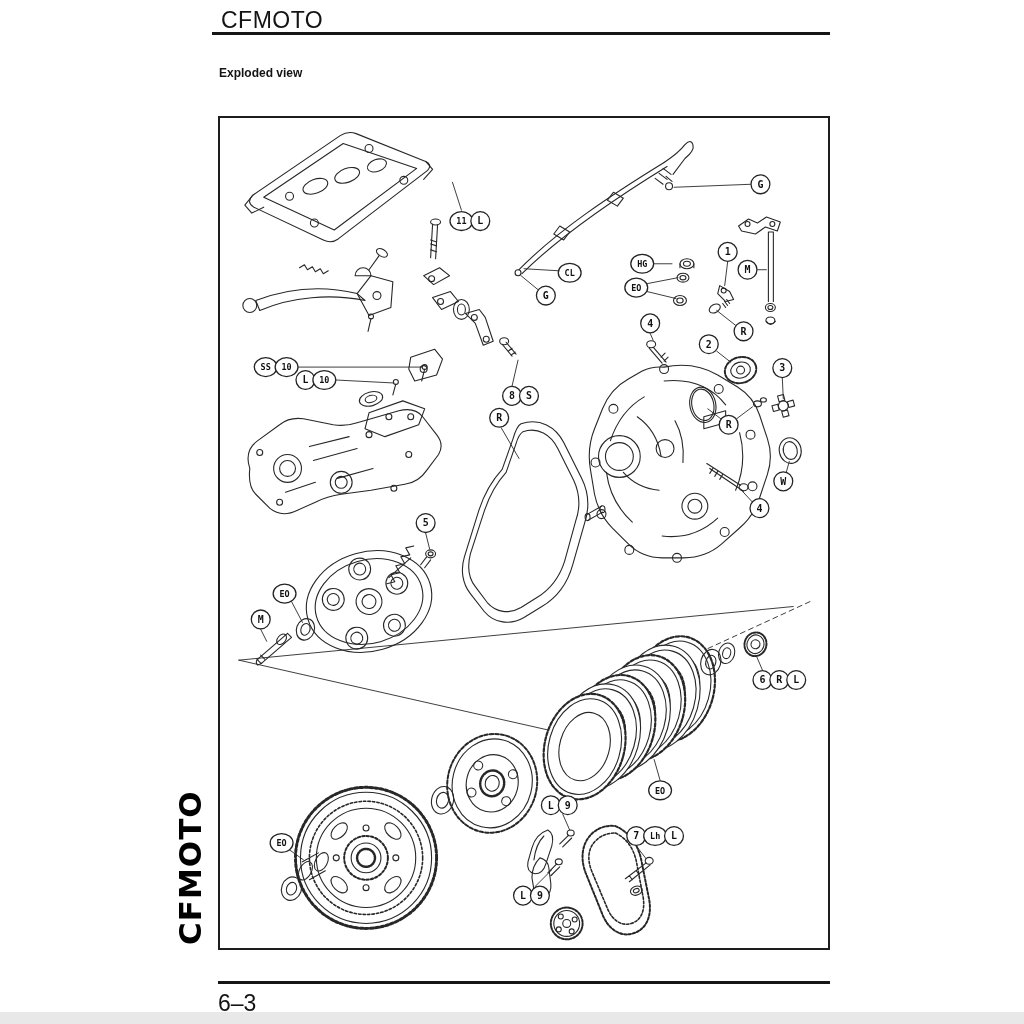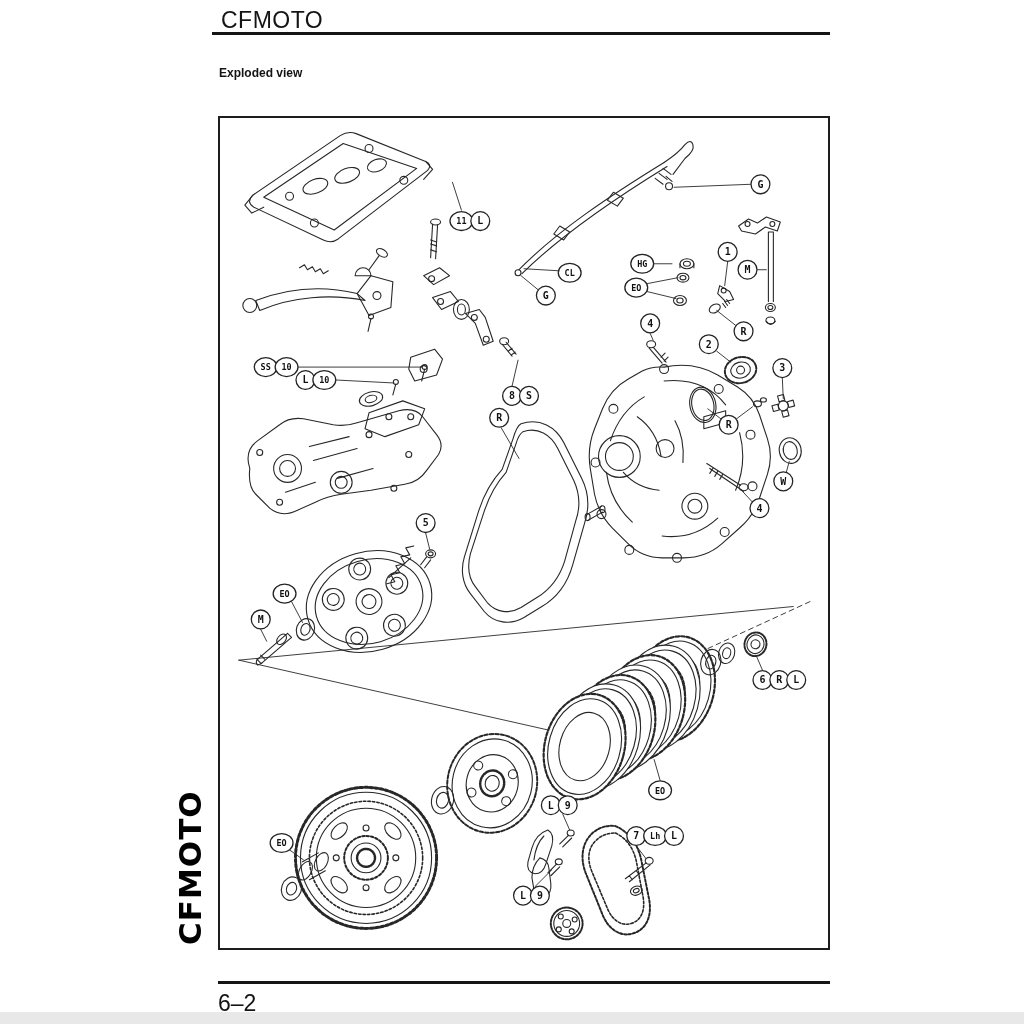--- a/index.html
+++ b/index.html
@@ -535,15 +535,15 @@
             <line x1="70" y1="736" x2="84" y2="746" stroke="#272727" stroke-width="0.9"></line>
             <ellipse cx="62" cy="729" rx="11.5" ry="9.5" class="co"></ellipse>
             <text x="62" y="732.4" class="ct s">EO</text>
           </g>
         </g>
     </svg>
   </div>
 
   <div class="side-logo">CFMOTO</div>
   <div class="footer-rule"></div>
-  <div class="page-number">6–2</div>
+  <div class="page-number">6–3</div>
 
 </div>
 
 </body></html>

